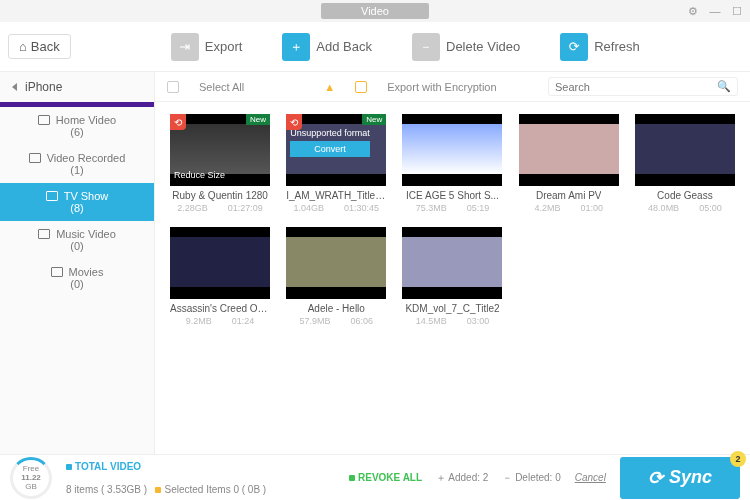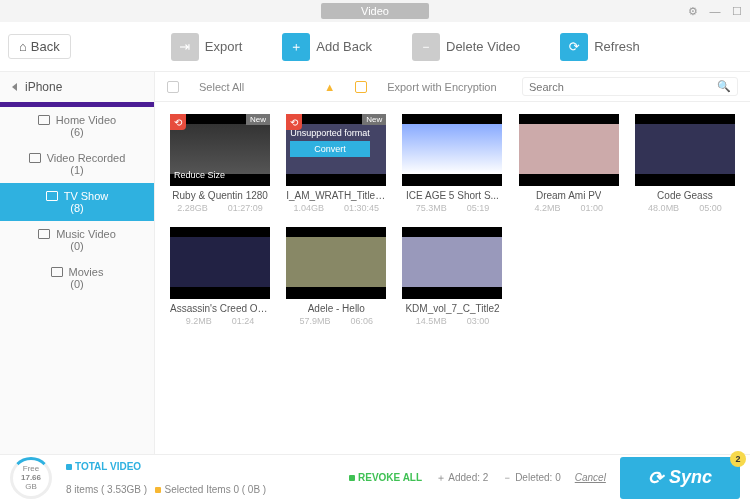--- a/index.html
+++ b/index.html
@@ -20,27 +20,27 @@
 .sidebar-header { padding: 8px 12px; display: flex; align-items: center; gap: 8px; border-bottom: 5px solid #4c1d95; font-size: 12px; color: #555; }
 .sidebar-items { list-style: none; }
 .sidebar-items li { padding: 7px 12px; display: flex; align-items: center; justify-content: space-between; font-size: 11px; color: #777; cursor: pointer; flex-direction: column; }
 .sidebar-items li.active { background: #2fb1e0; color: #fff; }
 .sidebar-items li .left { display: flex; align-items: center; gap: 6px; }
 .si-icon { width: 12px; height: 10px; border: 1px solid currentColor; border-radius: 1px; }
 .main { flex: 1; display: flex; flex-direction: column; overflow: hidden; }
 .selbar { height: 30px; border-bottom: 1px solid #eee; display: flex; align-items: center; padding: 0 12px; gap: 20px; font-size: 11px; color: #888; }
 .selbar .cb { width: 12px; height: 12px; border: 1px solid #ccc; border-radius: 2px; }
 .selbar .enc-cb { border-color: #f7b733; }
-.search-wrap { margin-left: auto; display: flex; align-items: center; border: 1px solid #eee; border-radius: 3px; padding: 2px 6px; width: 216px; }
+.search-wrap { margin-left: auto; display: flex; align-items: center; border: 1px solid #eee; border-radius: 3px; padding: 2px 6px; width: 190px; }
 .search-wrap input { border: none; outline: none; flex: 1; font-size: 11px; }
 .grid { flex: 1; padding: 12px; display: grid; grid-template-columns: repeat(5, 1fr); gap: 14px 10px; align-content: start; overflow-y: auto; }
 .thumb-card { display: flex; flex-direction: column; align-items: center; }
 .thumb { width: 100px; height: 72px; background: #000; position: relative; display: flex; align-items: center; justify-content: center; }
 .thumb-inner { width: 100%; height: 50px; position: absolute; top: 10px; }
-.new-badge { position: absolute; top: 0; right: 0; background: #737373; color: #fff; font-size: 8px; padding: 1px 4px; }
+.new-badge { position: absolute; top: 0; right: 0; background: #15803d; color: #fff; font-size: 8px; padding: 1px 4px; }
 .undo-badge { position: absolute; top: 0; left: 0; width: 16px; height: 16px; background: #e74c3c; color: #fff; font-size: 10px; display: flex; align-items: center; justify-content: center; border-radius: 0 0 4px 0; }
 .overlay-text { position: absolute; left: 4px; bottom: 6px; color: #fff; font-size: 9px; }
 .overlay-box { position: absolute; left: 4px; top: 14px; right: 4px; color: #fff; font-size: 9px; }
 .convert-btn { background: #2fb1e0; color: #fff; font-size: 9px; padding: 3px 24px; margin-top: 3px; display: inline-block; }
 .thumb-title { font-size: 10px; color: #555; margin-top: 4px; max-width: 100px; white-space: nowrap; overflow: hidden; text-overflow: ellipsis; }
 .thumb-meta { font-size: 9px; color: #bbb; margin-top: 2px; display: flex; gap: 20px; }
 .footer { height: 46px; border-top: 1px solid #eee; display: flex; align-items: center; padding: 0 10px; gap: 14px; font-size: 10px; color: #888; position: relative; }
 .gauge { width: 42px; height: 42px; border-radius: 50%; border: 3px solid #eee; border-top-color: #2fb1e0; display: flex; flex-direction: column; align-items: center; justify-content: center; font-size: 8px; color: #888; }
 .total-block { display: flex; flex-direction: column; gap: 12px; }
 .total-label { color: #2fb1e0; font-weight: bold; font-size: 10px; }
@@ -250,21 +250,21 @@
               <span>03:00</span>
             </div>
         </div>
       </div>
     </div>
   </div>
 
   <div class="footer">
     <div class="gauge">
       <span>Free</span>
-      <b>17.66</b>
+      <b>11.22</b>
       <span>GB</span>
     </div>
     <div class="total-block">
       <div><span class="dot blue"></span><span class="total-label">TOTAL VIDEO</span></div>
       <div><span>8 items ( 3.53GB )</span>
         &nbsp;&nbsp;<span class="dot orange"></span><span>Selected Items 0 ( 0B )</span></div>
     </div>
     <div class="footer-right">
       <span><span class="dot green"></span><span class="revoke">REVOKE ALL</span></span>
       <span>＋ <span>Added: 2</span></span>

